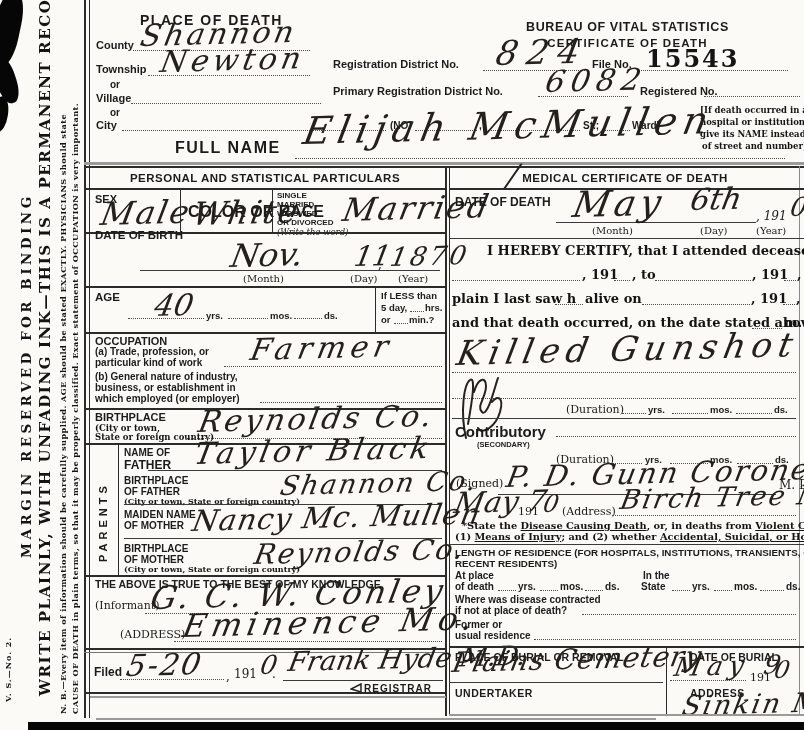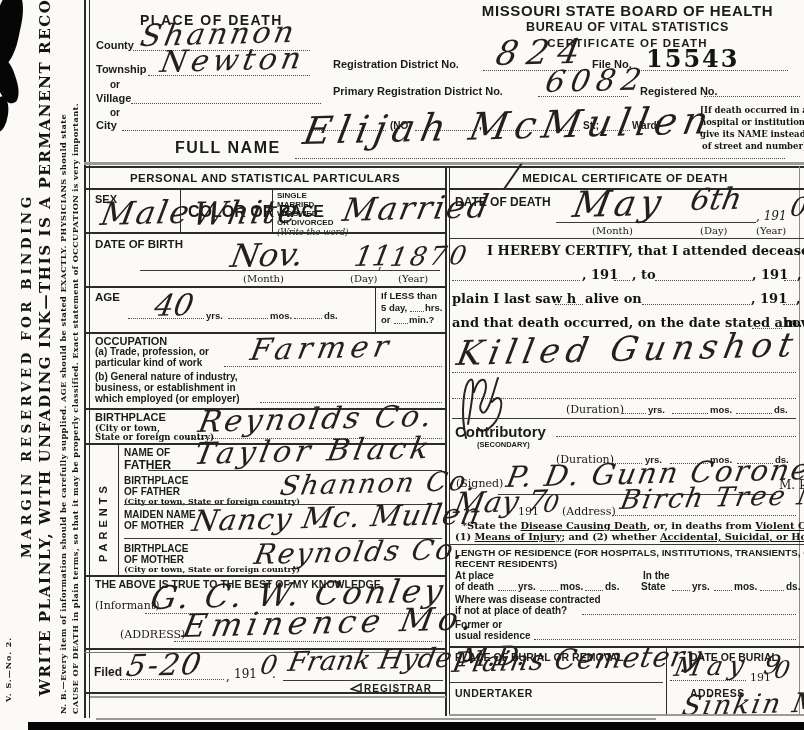--- a/index.html
+++ b/index.html
@@ -56,21 +56,20 @@
   <div class="t b" style="left:96px;top:120px;font-size:11px;">City</div>
   <div class="dl" style="left:122px;top:130px;width:264px;"></div>
   <div class="t b" style="left:390px;top:121px;font-size:10px;">(NO.</div>
   <div class="dl" style="left:415px;top:130px;width:62px;"></div>
   <div class="t b" style="left:479px;top:121px;font-size:10px;">,</div>
   <div class="dl" style="left:488px;top:130px;width:92px;"></div>
   <div class="t b" style="left:583px;top:121px;font-size:10px;">St.;</div>
   <div class="dl" style="left:602px;top:130px;width:28px;"></div>
   <div class="t b" style="left:632px;top:121px;font-size:10px;">Ward)</div>
 
-  <div class="t b" style="left:455px;top:3px;width:345px;text-align:center;font-size:15px;letter-spacing:0.6px;">MISSOURI STATE BOARD OF HEALTH</div>
   <div class="t b" style="left:455px;top:21px;width:345px;text-align:center;font-size:12.5px;letter-spacing:0.6px;">BUREAU OF VITAL STATISTICS</div>
   <div class="t b" style="left:455px;top:37px;width:345px;text-align:center;font-size:11.5px;letter-spacing:1.2px;">CERTIFICATE OF DEATH</div>
 
   <div class="t b" style="left:333px;top:59px;font-size:11px;">Registration District No.</div>
   <div class="dl" style="left:483px;top:70px;width:102px;"></div>
   <div class="t hw" style="left:493px;top:36px;font-size:34px;letter-spacing:9px;">824</div>
   <div class="t b" style="left:592px;top:59px;font-size:11px;">File No.</div>
   <div class="dl" style="left:638px;top:70px;width:150px;"></div>
   <div class="t rb" style="left:646px;top:46px;font-size:24px;letter-spacing:2px;">15543</div>
 
@@ -105,21 +104,21 @@
   <div class="t hw" style="left:190px;top:198px;font-size:32px;letter-spacing:2px;">White</div>
   <div class="vl" style="left:272px;top:188px;width:1px;height:44px;"></div>
   <div class="t b" style="left:277px;top:192px;font-size:8px;">SINGLE</div>
   <div class="t b" style="left:277px;top:201px;font-size:8px;">MARRIED</div>
   <div class="t b" style="left:277px;top:210px;font-size:8px;">WIDOWED</div>
   <div class="t b" style="left:277px;top:219px;font-size:8px;">OR DIVORCED</div>
   <div class="t r" style="left:277px;top:228px;font-size:8.5px;font-style:italic;">(Write the word)</div>
   <div class="t hw" style="left:340px;top:194px;font-size:32px;letter-spacing:2px;">Married</div>
   <div class="hl" style="left:84px;top:232px;width:362px;height:2px;"></div>
 
-  <div class="t b" style="left:95px;top:238px;font-size:11.5px;">DATE OF BIRTH</div>
+  <div class="t b" style="left:95px;top:229px;font-size:11.5px;">DATE OF BIRTH</div>
   <div class="sl" style="left:140px;top:270px;width:300px;"></div>
   <div class="t hw" style="left:228px;top:240px;font-size:32px;">Nov.</div>
   <div class="t hw" style="left:352px;top:242px;font-size:28px;">11</div>
   <div class="t r" style="left:378px;top:258px;font-size:12px;">,</div>
   <div class="t hw" style="left:388px;top:244px;font-size:26px;letter-spacing:3px;">1870</div>
   <div class="t r" style="left:243px;top:274px;font-size:10px;">(Month)</div>
   <div class="t r" style="left:350px;top:274px;font-size:10px;">(Day)</div>
   <div class="t r" style="left:398px;top:274px;font-size:10px;">(Year)</div>
   <div class="hl" style="left:84px;top:286px;width:362px;height:2px;"></div>
 

